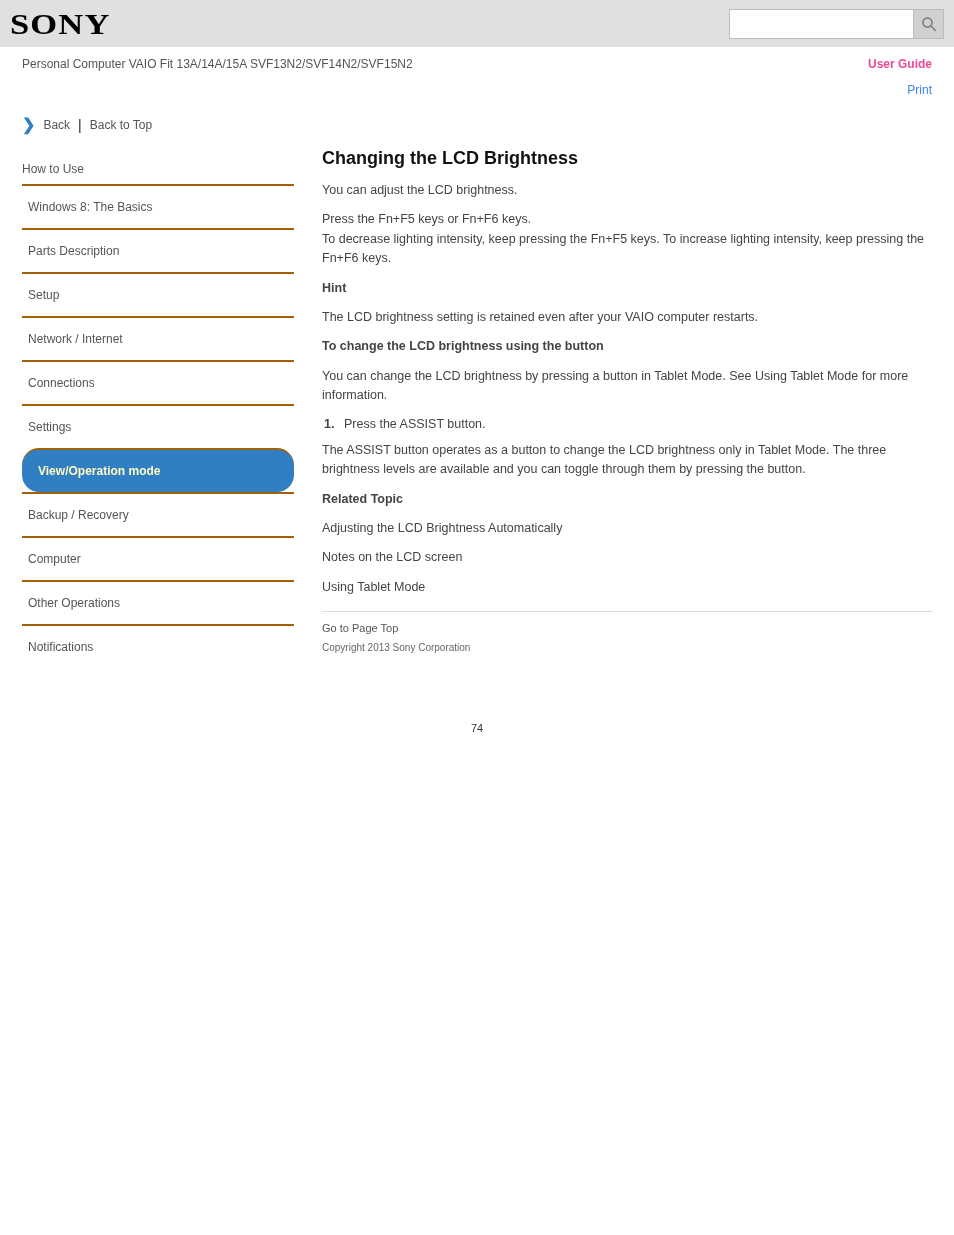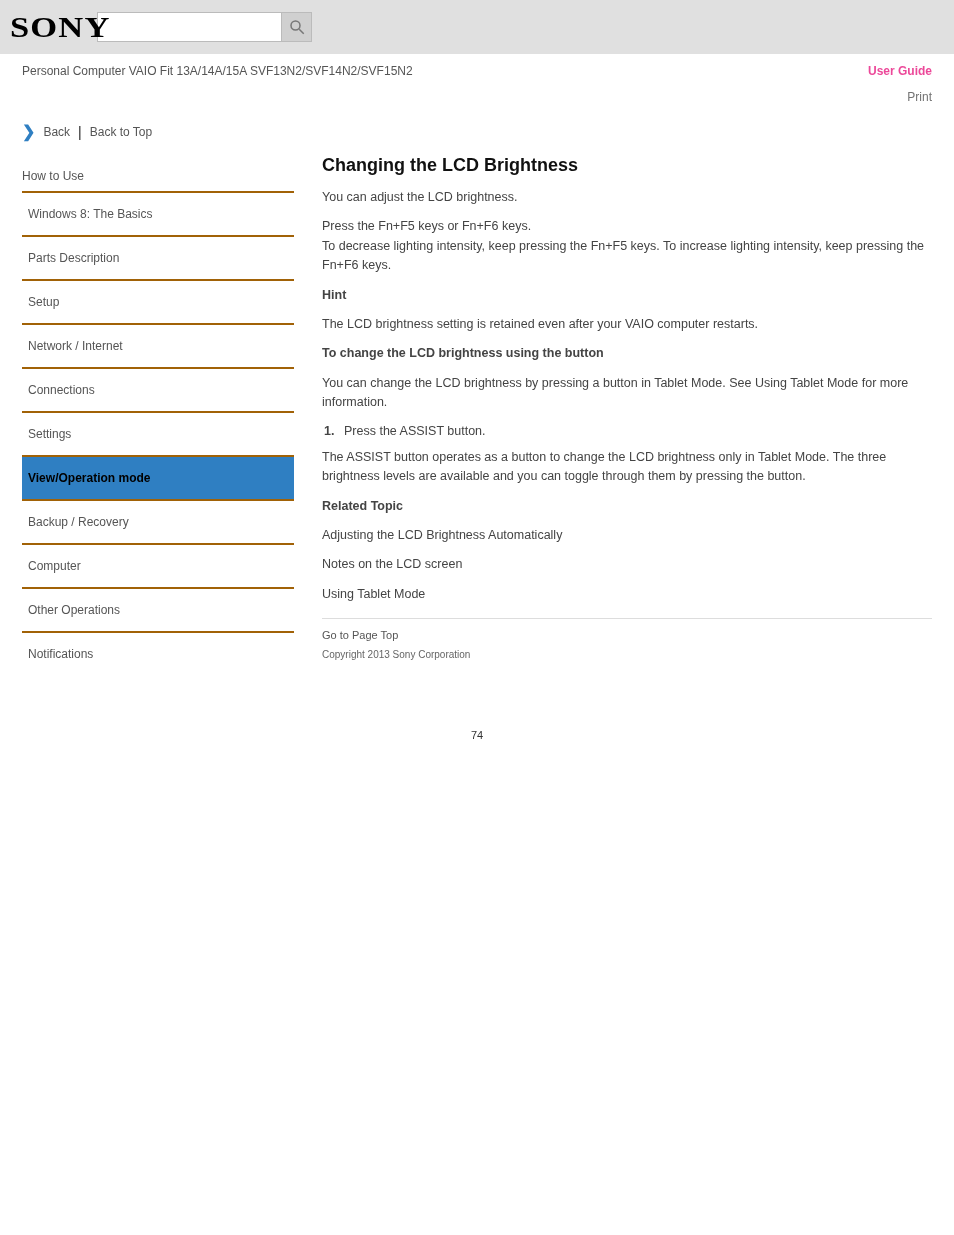--- a/index.html
+++ b/index.html
@@ -1,40 +1,40 @@
 <!DOCTYPE html>
 <html><head>
   <meta charset="utf-8">
   <style>
     * { box-sizing: border-box; margin: 0; padding: 0; }
     body { font-family: Arial, Helvetica, sans-serif; font-size: 14px; color: #222; background: #fff; width: 954px; }
 
     
-    .header { display: flex; align-items: center; background: #e0e0e0; padding: 8px 10px; height: 54px; position: relative; }
+    .header { display: flex; align-items: center; justify-content: space-between; background: #e0e0e0; padding: 8px 10px; height: 47px; position: relative; }
     .logo { font-family: 'Times New Roman', serif; font-size: 30px; font-weight: 900; letter-spacing: 1px; color: #000; text-transform: uppercase; transform: scaleX(1.15); transform-origin: left center; }
     .search-wrap { display: flex; align-items: stretch; }
     .search-input { width: 185px; height: 30px; border: 1px solid #bbb; background: #fff; padding: 0 6px; font-size: 13px; }
     .search-button { width: 30px; height: 30px; border: 1px solid #bbb; border-left: none; background: #d0d0d0; display: flex; align-items: center; justify-content: center; cursor: pointer; }
     .search-button svg { width: 18px; height: 18px; fill: none; stroke: #777; stroke-width: 2; }
 
     
     .subhead { display: flex; justify-content: space-between; align-items: flex-start; padding: 10px 22px 6px 22px; }
     .product { color: #555; font-size: 12px; }
     .manual { color: #ec4899; font-size: 12px; font-weight: bold; }
-    .print { color: #737373; font-size: 12px; text-align: right; margin: 6px 22px 0 0; }
+    .print { color: #3b82f6; font-size: 12px; text-align: right; margin: 6px 22px 0 0; }
     .breadcrumb { display: flex; align-items: center; gap: 8px; padding: 18px 22px 10px 22px; }
     .chevron { color: #2f7fc2; font-weight: bold; font-size: 16px; }
     .crumb { color: #555; font-size: 12px; cursor: pointer; }
 
     
     .main { display: flex; gap: 28px; padding: 0 22px 40px 22px; }
     .sidebar { width: 272px; flex-shrink: 0; margin-top: 10px; }
     .side-head { color: #555; font-size: 12px; padding: 8px 0; }
     .side-item { display: block; color: #555; font-size: 12px; padding: 14px 6px; border-top: 2px solid #a16207; cursor: pointer; }
-    .side-item.active { background: #2f7fc2; color: #000000; font-weight: bold; padding: 14px 6px; }
+    .side-item.active { background: #2f7fc2; color: #fef9c3; font-weight: bold; padding: 14px 16px; border-radius: 17px; }
 
     .content { flex: 1; padding-top: 4px; }
     .content h1 { color: #111; font-size: 18px; font-weight: bold; margin-bottom: 12px; }
     .content p { color: #444; font-size: 12.5px; line-height: 1.55; margin-bottom: 10px; }
     .subhead2 { color: #444; font-size: 13px; font-weight: bold; margin: 8px 0 6px; }
     .steps { list-style: none; margin-left: 2px; }
     .steps li { color: #444; font-size: 12.5px; line-height: 1.55; margin-bottom: 6px; display: flex; gap: 6px; }
     .steps .num { font-weight: bold; min-width: 14px; }
     .divider { border: none; border-top: 1px solid #ddd; margin: 14px 0 10px; }
     .footer-links { color: #555; font-size: 11px; margin-top: 8px; }

